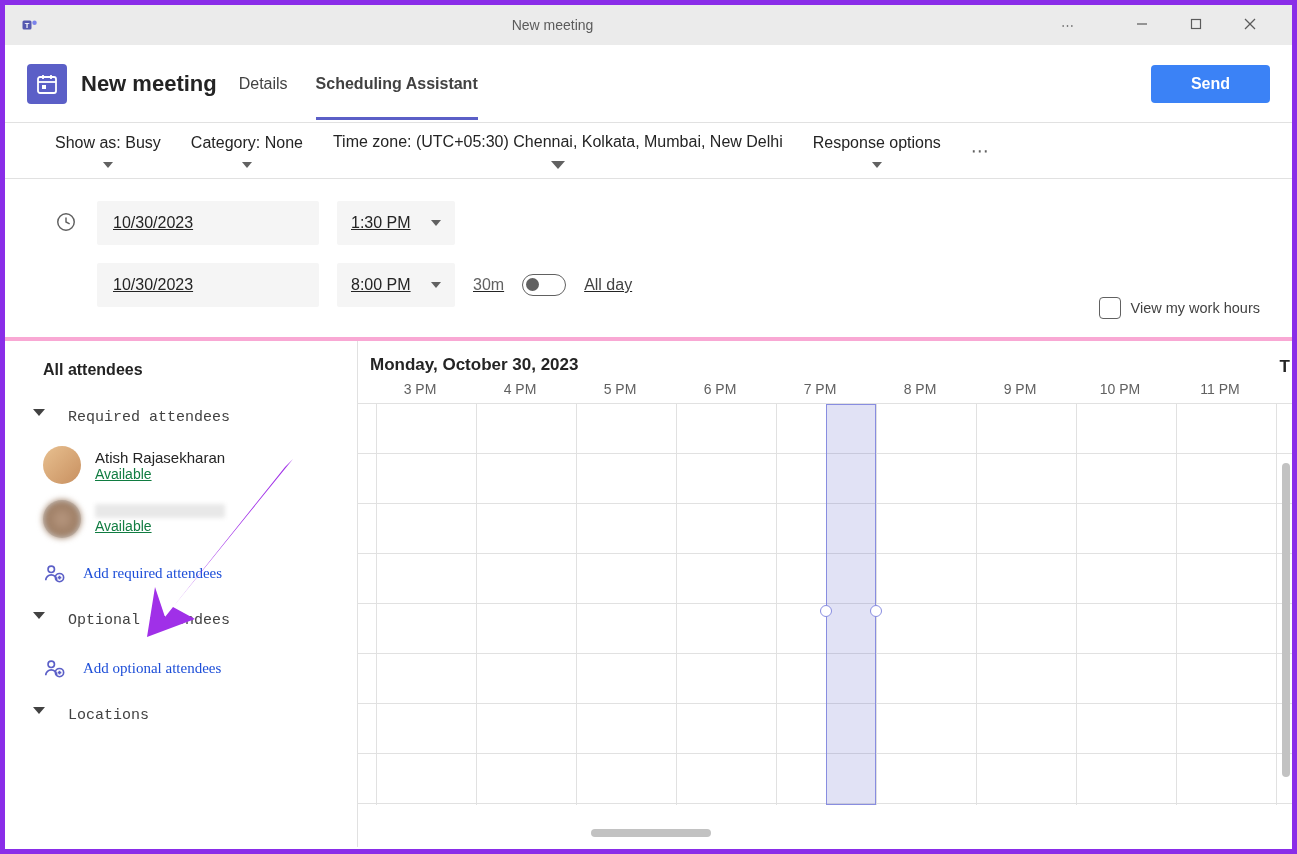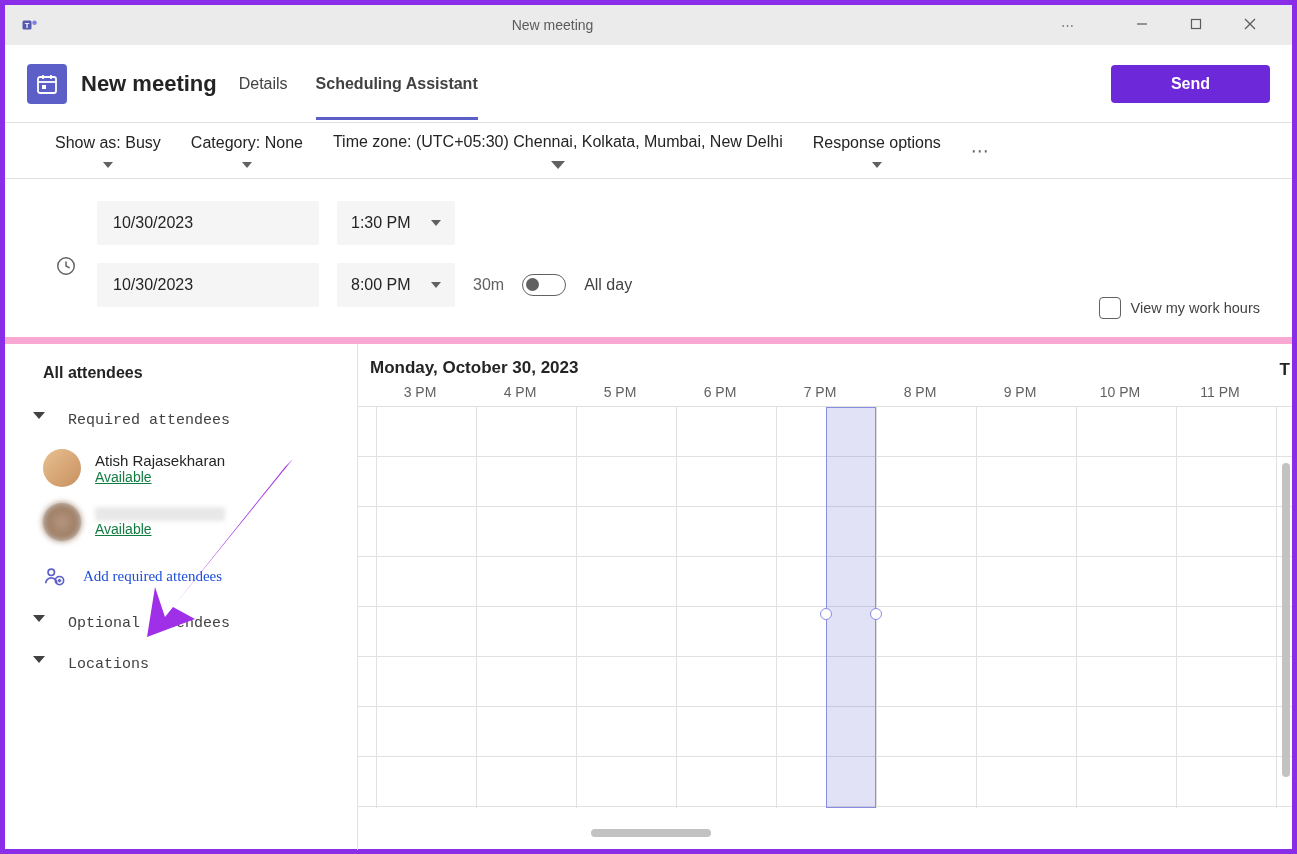--- a/index.html
+++ b/index.html
@@ -12,29 +12,29 @@
 .titlebar-controls { display: flex; gap: 18px; padding-right: 24px; color: #5b5b5b; align-items: center; }
 .titlebar-controls .ctl { width: 36px; text-align: center; font-size: 13px; }
 .ellipsis { font-size: 16px; letter-spacing: 1px; margin-right: 20px; }
 
 .header { height: 78px; display: flex; align-items: center; padding: 0 22px; border-bottom: 1px solid #e1e1e1; }
 .cal-icon { width: 40px; height: 40px; background: #5b5fc7; border-radius: 4px; display: flex; align-items: center; justify-content: center; margin-right: 14px; }
 .cal-icon svg { width: 24px; height: 24px; }
 .page-title { font-size: 22px; font-weight: 700; color: #242424; margin-right: 22px; }
 .tab { font-size: 16px; color: #424242; margin-right: 28px; padding: 27px 0 24px 0; border-bottom: 3px solid transparent; cursor: pointer; }
 .tab.active { font-weight: 600; border-bottom-color: #5b5fc7; }
-.send-btn { margin-left: auto; background: #6d28d9; color: #fff; border: none; padding: 10px 60px; font-size: 16px; font-weight: 600; border-radius: 4px; cursor: pointer; }
+.send-btn { margin-left: auto; background: #3b82f6; color: #fff; border: none; padding: 10px 40px; font-size: 16px; font-weight: 600; border-radius: 4px; cursor: pointer; }
 
 .options-bar { height: 56px; display: flex; align-items: center; padding: 0 50px; gap: 30px; border-bottom: 1px solid #e1e1e1; font-size: 16px; color: #242424; }
 .opt { display: flex; align-items: center; gap: 10px; cursor: pointer; flex-direction: column; }
 .chev { width: 0; height: 0; border-left: 5px solid transparent; border-right: 5px solid transparent; border-top: 6px solid #616161; }
 .chev.big { border-left: 7px solid transparent; border-right: 7px solid transparent; border-top: 8px solid #616161; }
 .opt-more { font-size: 18px; letter-spacing: 2px; color: #616161; cursor: pointer; }
 
-.datetime { display: flex; padding: 22px 50px 12px 50px; align-items: center; border-bottom: 7px solid #f9a8d4; position: relative; }
+.datetime { display: flex; padding: 22px 50px 12px 50px; align-items: flex-start; border-bottom: 4px solid #f9a8d4; position: relative; text-decoration: underline; }
 .clock-icon { margin-right: 20px; margin-top: 10px; color: #616161; }
 .dt-fields { flex: 1; }
 .dt-row { display: flex; align-items: center; gap: 18px; margin-bottom: 18px; }
 .fld-date { width: 222px; height: 44px; background: #f5f5f5; border: none; padding: 0 16px; font-size: 16px; color: #242424; display: flex; align-items: center; border-radius: 2px; }
 .fld-time { width: 118px; height: 44px; background: #f5f5f5; border: none; padding: 0 14px; font-size: 16px; color: #242424; display: flex; align-items: center; justify-content: space-between; border-radius: 2px; cursor: pointer; }
 .duration { font-size: 16px; color: #616161; }
 .toggle { width: 44px; height: 22px; border: 1.5px solid #616161; border-radius: 20px; position: relative; cursor: pointer; }
 .toggle::after { content: ''; position: absolute; left: 3px; top: 3px; width: 13px; height: 13px; border-radius: 50%; background: #616161; }
 .allday-lbl { font-size: 16px; color: #424242; }
 .suggested { font-size: 14.5px; color: #616161; }
@@ -211,20 +211,32 @@
             </svg>
         </span>
         <span>Add required attendees</span>
       </div>
 
       <div class="section-head">
           <span class="tri"></span>
           <span>Optional attendees</span>
         </div>
 
+      <div class="add-link">
+        <span class="add-icn">
+          <svg viewBox="0 0 24 24" fill="none" stroke="#5b5fc7" stroke-width="1.8">
+              <circle cx="9" cy="8" r="3.5"></circle>
+              <path d="M3 20c0-3.5 3-6 6-6s6 2.5 6 6"></path>
+              <circle cx="18" cy="17" r="4.5"></circle>
+              <line x1="18" y1="15" x2="18" y2="19"></line>
+              <line x1="16" y1="17" x2="20" y2="17"></line>
+            </svg>
+        </span>
+        <span>Add optional attendees</span>
+      </div>
 
       <div class="section-head">
           <span class="tri"></span>
           <span>Locations</span>
         </div>
     </div>
 
     <div class="timeline">
       <div class="tl-scroll">
         <div class="tl-header">

